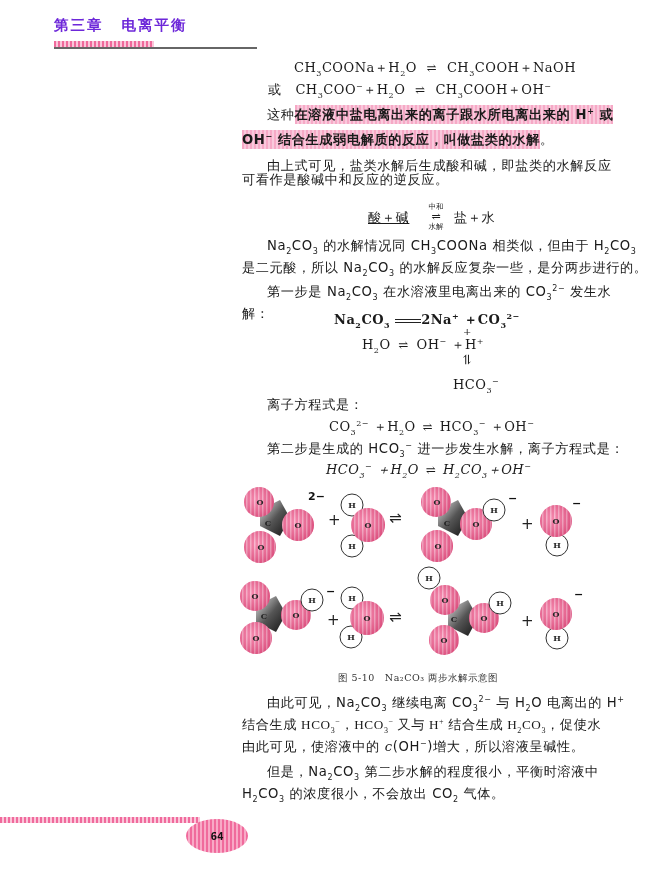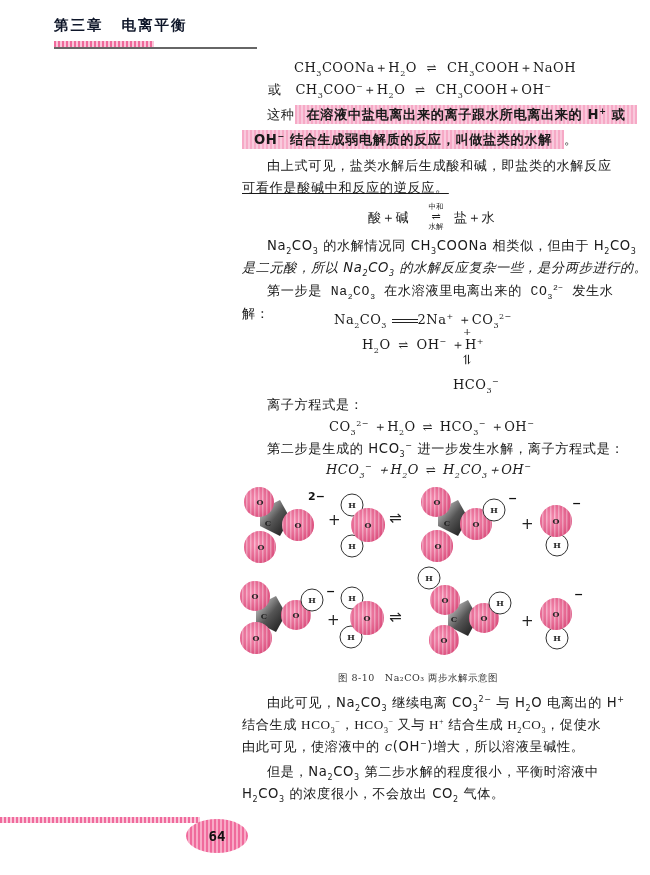--- a/index.html
+++ b/index.html
@@ -1,41 +1,41 @@
 <!DOCTYPE html>
 <html><head>
 <meta charset="utf-8">
 <style>
   html, body { margin:0; padding:0; background:#fff; }
   body { width:650px; height:875px; position:relative; overflow:hidden;
          font-family:"DejaVu Serif","Liberation Serif",serif; color:#1a1a1a; }
   .abs { position:absolute; }
   .hdr-title { left:54px; top:16px; font-family:"DejaVu Sans","Liberation Sans",sans-serif;
-               font-weight:bold; font-size:14.5px; letter-spacing:2px; color:#0f172a; }
+               font-weight:bold; font-size:14.5px; letter-spacing:2px; color:#6d28d9; }
   .hdr-title .gap { display:inline-block; width:18px; }
   .hdr-stripe { left:54px; top:41px; width:100px; height:6px;
                 background:repeating-linear-gradient(90deg,#f06a9c 0 2px,#fbc6da 2px 4px); }
   .hdr-rule { left:54px; top:47px; width:203px; height:1.5px; background:#666; }
 
   .t { font-size:13.2px; line-height:18px; white-space:nowrap; letter-spacing:0.6px; }
   .cjk { font-family:"DejaVu Sans","Liberation Sans",sans-serif; }
   sub, sup { font-size:8px; line-height:0; }
   .hl { background:repeating-linear-gradient(90deg,#f6a9c6 0 2px,#f9c9dc 2px 4px);
-        font-family:"DejaVu Sans","Liberation Sans",sans-serif; font-weight:bold; padding:2px 12px; }
+        font-family:"DejaVu Sans","Liberation Sans",sans-serif; font-weight:bold; padding:2px 0; }
   .eq { font-size:13px; letter-spacing:0.5px; }
   .arrow { display:inline-block; width:30px; text-align:center; font-size:12px; }
 
   .caption { left:338px; top:672px; font-size:9.5px; color:#333; letter-spacing:0.5px; }
 
   .ftr-stripe { left:0; top:817px; width:200px; height:6px;
                 background:repeating-linear-gradient(90deg,#f06a9c 0 2px,#fbc6da 2px 4px); }
   .ftr-oval { left:186px; top:819px; width:62px; height:34px; border-radius:50%;
               background:repeating-linear-gradient(90deg,#f06a9c 0 2px,#f8a9c6 2px 4px);
               display:flex; align-items:center; justify-content:center; }
-  .ftr-oval span { font-family:"DejaVu Sans Mono","Liberation Mono",monospace; font-size:14px; font-weight:bold; color:#111; }
+  .ftr-oval span { font-family:"DejaVu Sans Mono","Liberation Mono",monospace; font-size:11px; font-weight:bold; color:#111; }
 
   .mol { position:absolute; }
   .fr { position:absolute; font-size:15px; color:#222; font-family:"DejaVu Sans","Liberation Sans",sans-serif; }
   .charge { position:absolute; font-size:11px; font-weight:bold; color:#111; font-family:"DejaVu Sans","Liberation Sans",sans-serif; }
 </style>
 </head>
 <body>
 
 <div class="abs hdr-title">
   <span>第三章</span><span class="gap"></span><span>电离平衡</span>
@@ -52,45 +52,45 @@
 </div>
 
 <div class="abs t cjk" style="left:267px; top:106px;">
   <span>这种</span><span class="hl"><span>在溶液中盐电离出来的离子跟水所电离出来的 H</span><sup>+</sup> <span>或</span></span>
 </div>
 <div class="abs t cjk" style="left:242px; top:131px;">
   <span class="hl"><span>OH</span><sup>−</sup> <span>结合生成弱电解质的反应，叫做盐类的水解</span></span><span>。</span>
 </div>
 
 <div class="abs t cjk" style="left:267px; top:157px;">由上式可见，盐类水解后生成酸和碱，即盐类的水解反应</div>
-<div class="abs t cjk" style="left:242px; top:179px;text-decoration:underline;">可看作是酸碱中和反应的逆反应。</div>
+<div class="abs t cjk" style="left:242px; top:171px;">可看作是酸碱中和反应的逆反应。</div>
 
 <div class="abs" style="left:368px; top:203px; height:30px;">
-  <span class="t cjk abs" style="left:0; top:6px;">酸＋碱</span>
+  <span class="t cjk abs" style="left:0; top:6px;text-decoration:underline;">酸＋碱</span>
   <div class="abs" style="left:53px; top:0; width:30px; text-align:center;">
     <div class="cjk" style="font-size:7.5px; line-height:8px;">中和</div>
     <div style="font-size:11px; line-height:12px;">⇌</div>
     <div class="cjk" style="font-size:7.5px; line-height:8px;">水解</div>
   </div>
   <span class="t cjk abs" style="left:86px; top:6px;">盐＋水</span>
 </div>
 
 <div class="abs t cjk" style="left:267px; top:237px;">
   <span>Na</span><sub>2</sub><span>CO</span><sub>3</sub><span> 的水解情况同 CH</span><sub>3</sub><span>COONa 相类似，但由于 H</span><sub>2</sub><span>CO</span><sub>3</sub>
 </div>
-<div class="abs t cjk" style="left:242px; top:259px;font-style:italic;">
+<div class="abs t cjk" style="left:242px; top:259px;">
   <span>是二元酸，所以 Na</span><sub>2</sub><span>CO</span><sub>3</sub><span> 的水解反应复杂一些，是分两步进行的。</span>
 </div>
 
-<div class="abs t cjk" style="left:267px; top:283px;font-family:Liberation Mono, monospace;">
+<div class="abs t cjk" style="left:267px; top:283px;">
   <span>第一步是 Na</span><sub>2</sub><span>CO</span><sub>3</sub><span> 在水溶液里电离出来的 CO</span><sub>3</sub><sup>2−</sup><span> 发生水</span>
 </div>
 <div class="abs t cjk" style="left:242px; top:305px;">解：</div>
 
-<div class="abs t eq" style="left:334px; top:311px;">
+<div class="abs t eq" style="left:334px; top:311px;font-weight:bold;">
   <span>Na</span><sub>2</sub><span>CO</span><sub>3</sub> <span style="display:inline-block; width:26px; border-top:1.2px solid #222; border-bottom:1.2px solid #222; height:2px; vertical-align:middle;"></span><span>2Na</span><sup>+</sup> <span>＋CO</span><sub>3</sub><sup>2−</sup>
 </div>
 <div class="abs" style="left:463px; top:326px; font-size:10px;">+</div>
 <div class="abs t eq" style="left:362px; top:336px;">
   <span>H</span><sub>2</sub><span>O</span><span class="arrow" style="width:26px;">⇌</span><span>OH</span><sup>−</sup> <span>＋H</span><sup>+</sup>
 </div>
 <div class="abs" style="left:462px; top:353px; font-size:13px; line-height:13px; transform:rotate(90deg); transform-origin:center;">⇌</div>
 <div class="abs t eq" style="left:453px; top:376px;">
   <span>HCO</span><sub>3</sub><sup>−</sup>
 </div>
@@ -233,21 +233,21 @@
 <div class="charge" style="left:508px; top:492px;">−</div>
 <div class="fr" style="left:521px; top:515px;">+</div>
 <div class="charge" style="left:572px; top:497px;">−</div>
 
 <div class="charge" style="left:326px; top:585px;">−</div>
 <div class="fr" style="left:327px; top:611px;">+</div>
 <div class="fr" style="left:389px; top:608px;">⇌</div>
 <div class="fr" style="left:521px; top:612px;">+</div>
 <div class="charge" style="left:574px; top:588px;">−</div>
 
-<div class="abs caption">图 8-10　Na₂CO₃ 两步水解示意图</div>
+<div class="abs caption">图 5-10　Na₂CO₃ 两步水解示意图</div>
 
 <div class="abs t cjk" style="left:267px; top:694px;">
   <span>由此可见，Na</span><sub>2</sub><span>CO</span><sub>3</sub><span> 继续电离 CO</span><sub>3</sub><sup>2−</sup><span> 与 H</span><sub>2</sub><span>O 电离出的 H</span><sup>+</sup>
 </div>
 <div class="abs t cjk" style="left:242px; top:716px;font-family:Liberation Serif, serif;">
   <span>结合生成 HCO</span><sub>3</sub><sup>−</sup><span>，HCO</span><sub>3</sub><sup>−</sup><span> 又与 H</span><sup>+</sup><span> 结合生成 H</span><sub>2</sub><span>CO</span><sub>3</sub><span>，促使水</span>
 </div>
 <div class="abs t cjk" style="left:242px; top:738px;">
   <span>由此可见，使溶液中的 </span><i style="font-family:'DejaVu Serif',serif;">c</i><span>(OH</span><sup>−</sup><span>)增大，所以溶液呈碱性。</span>
 </div>

